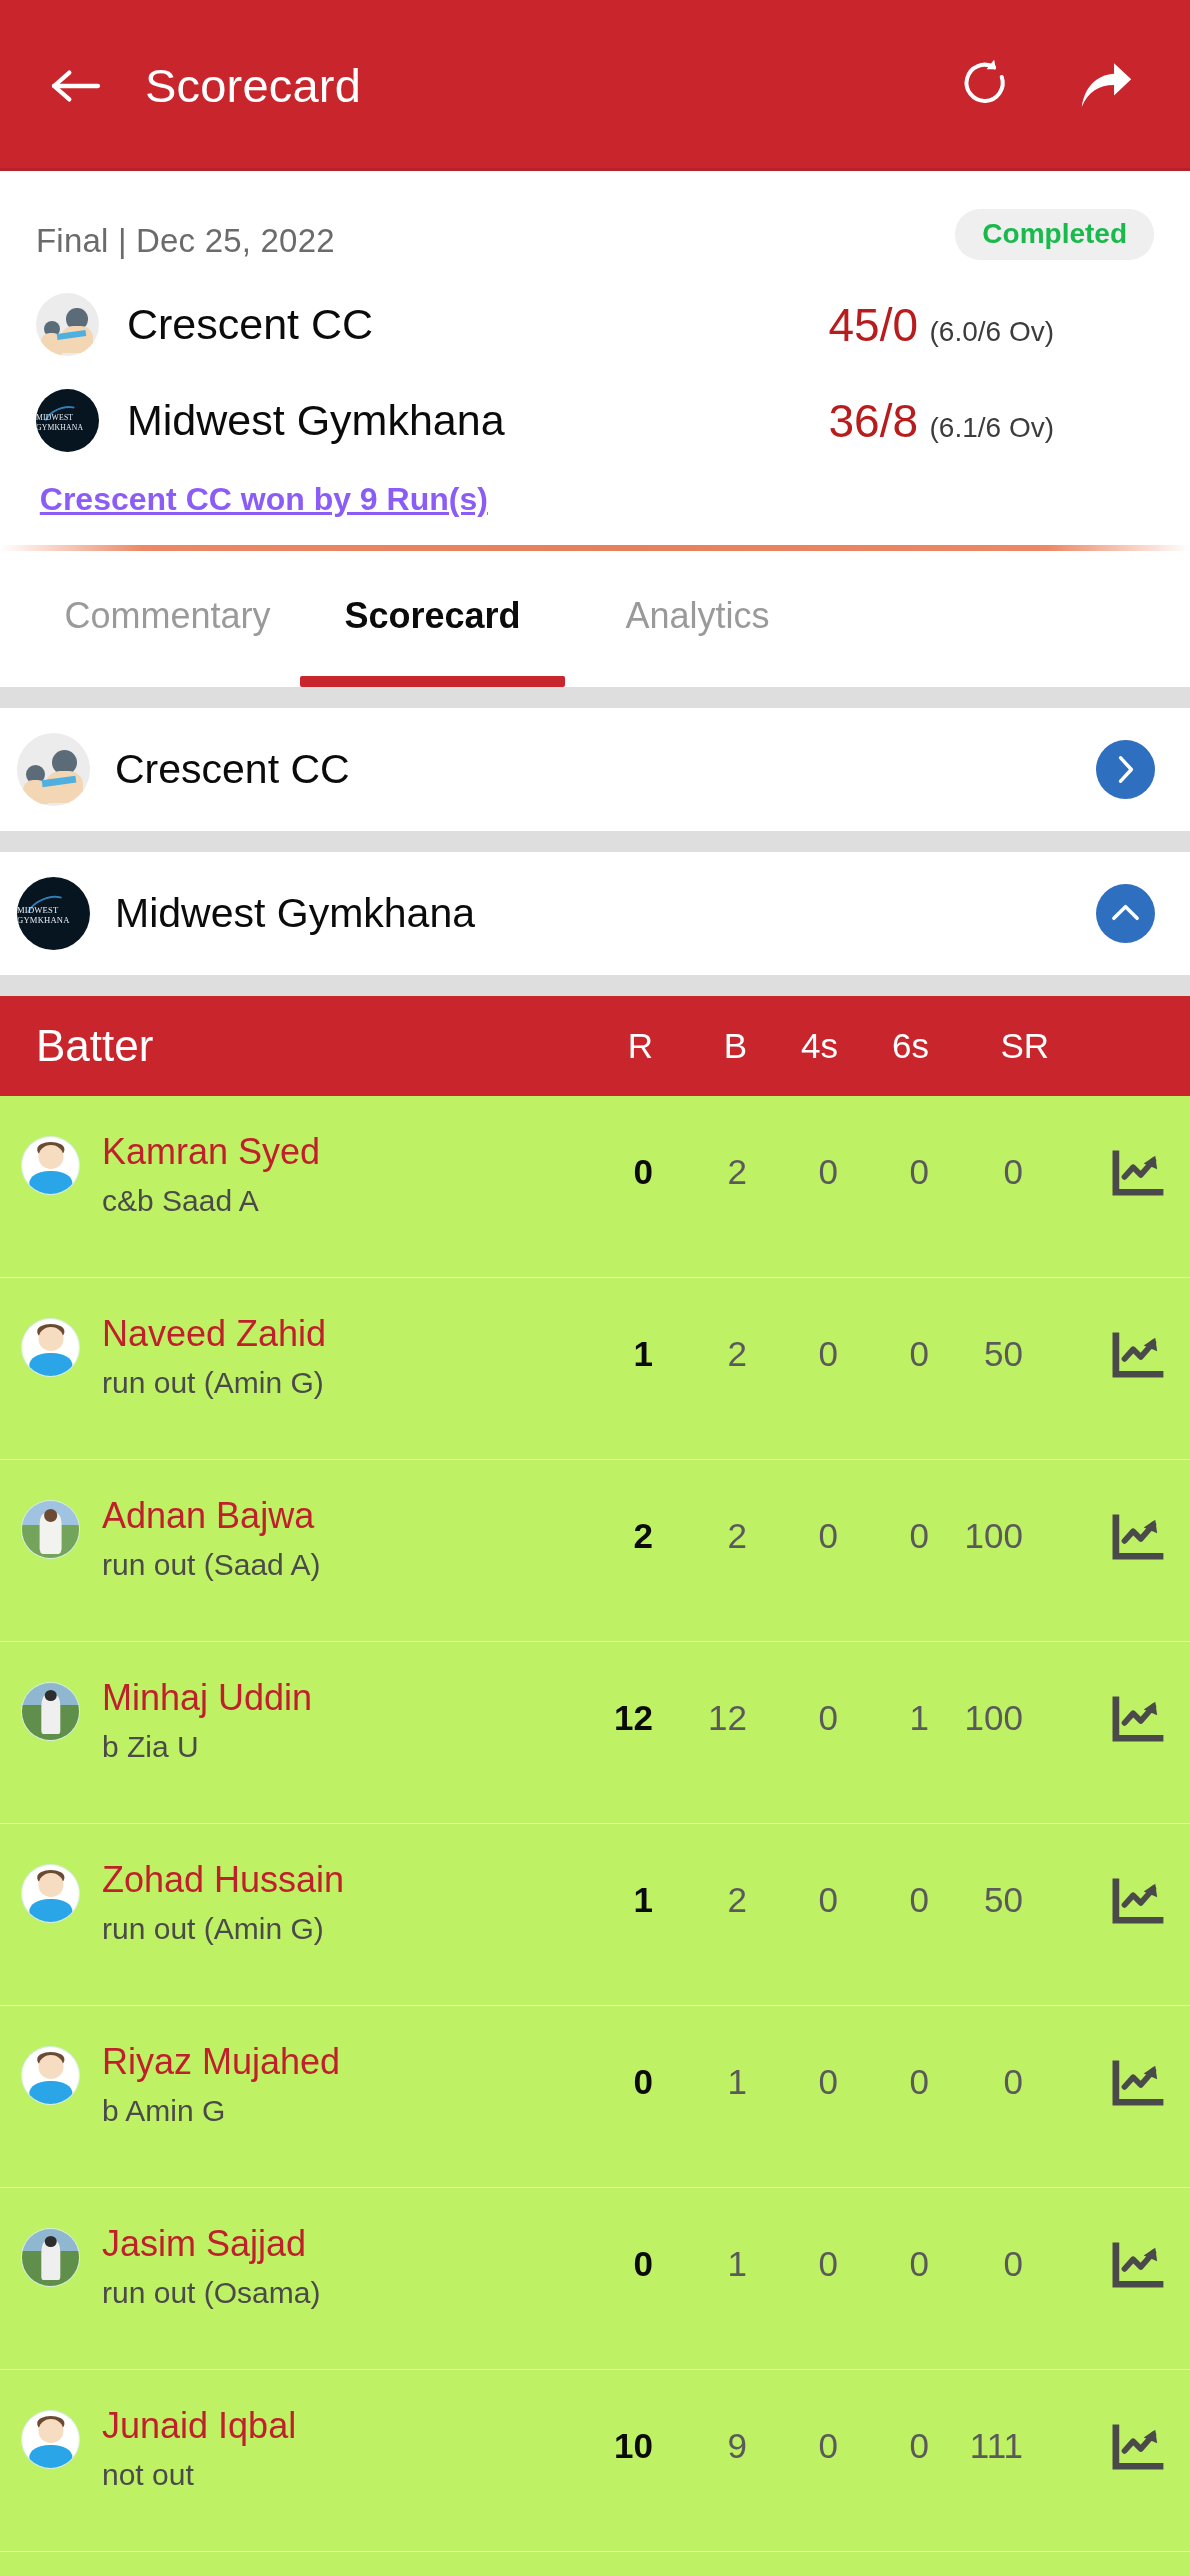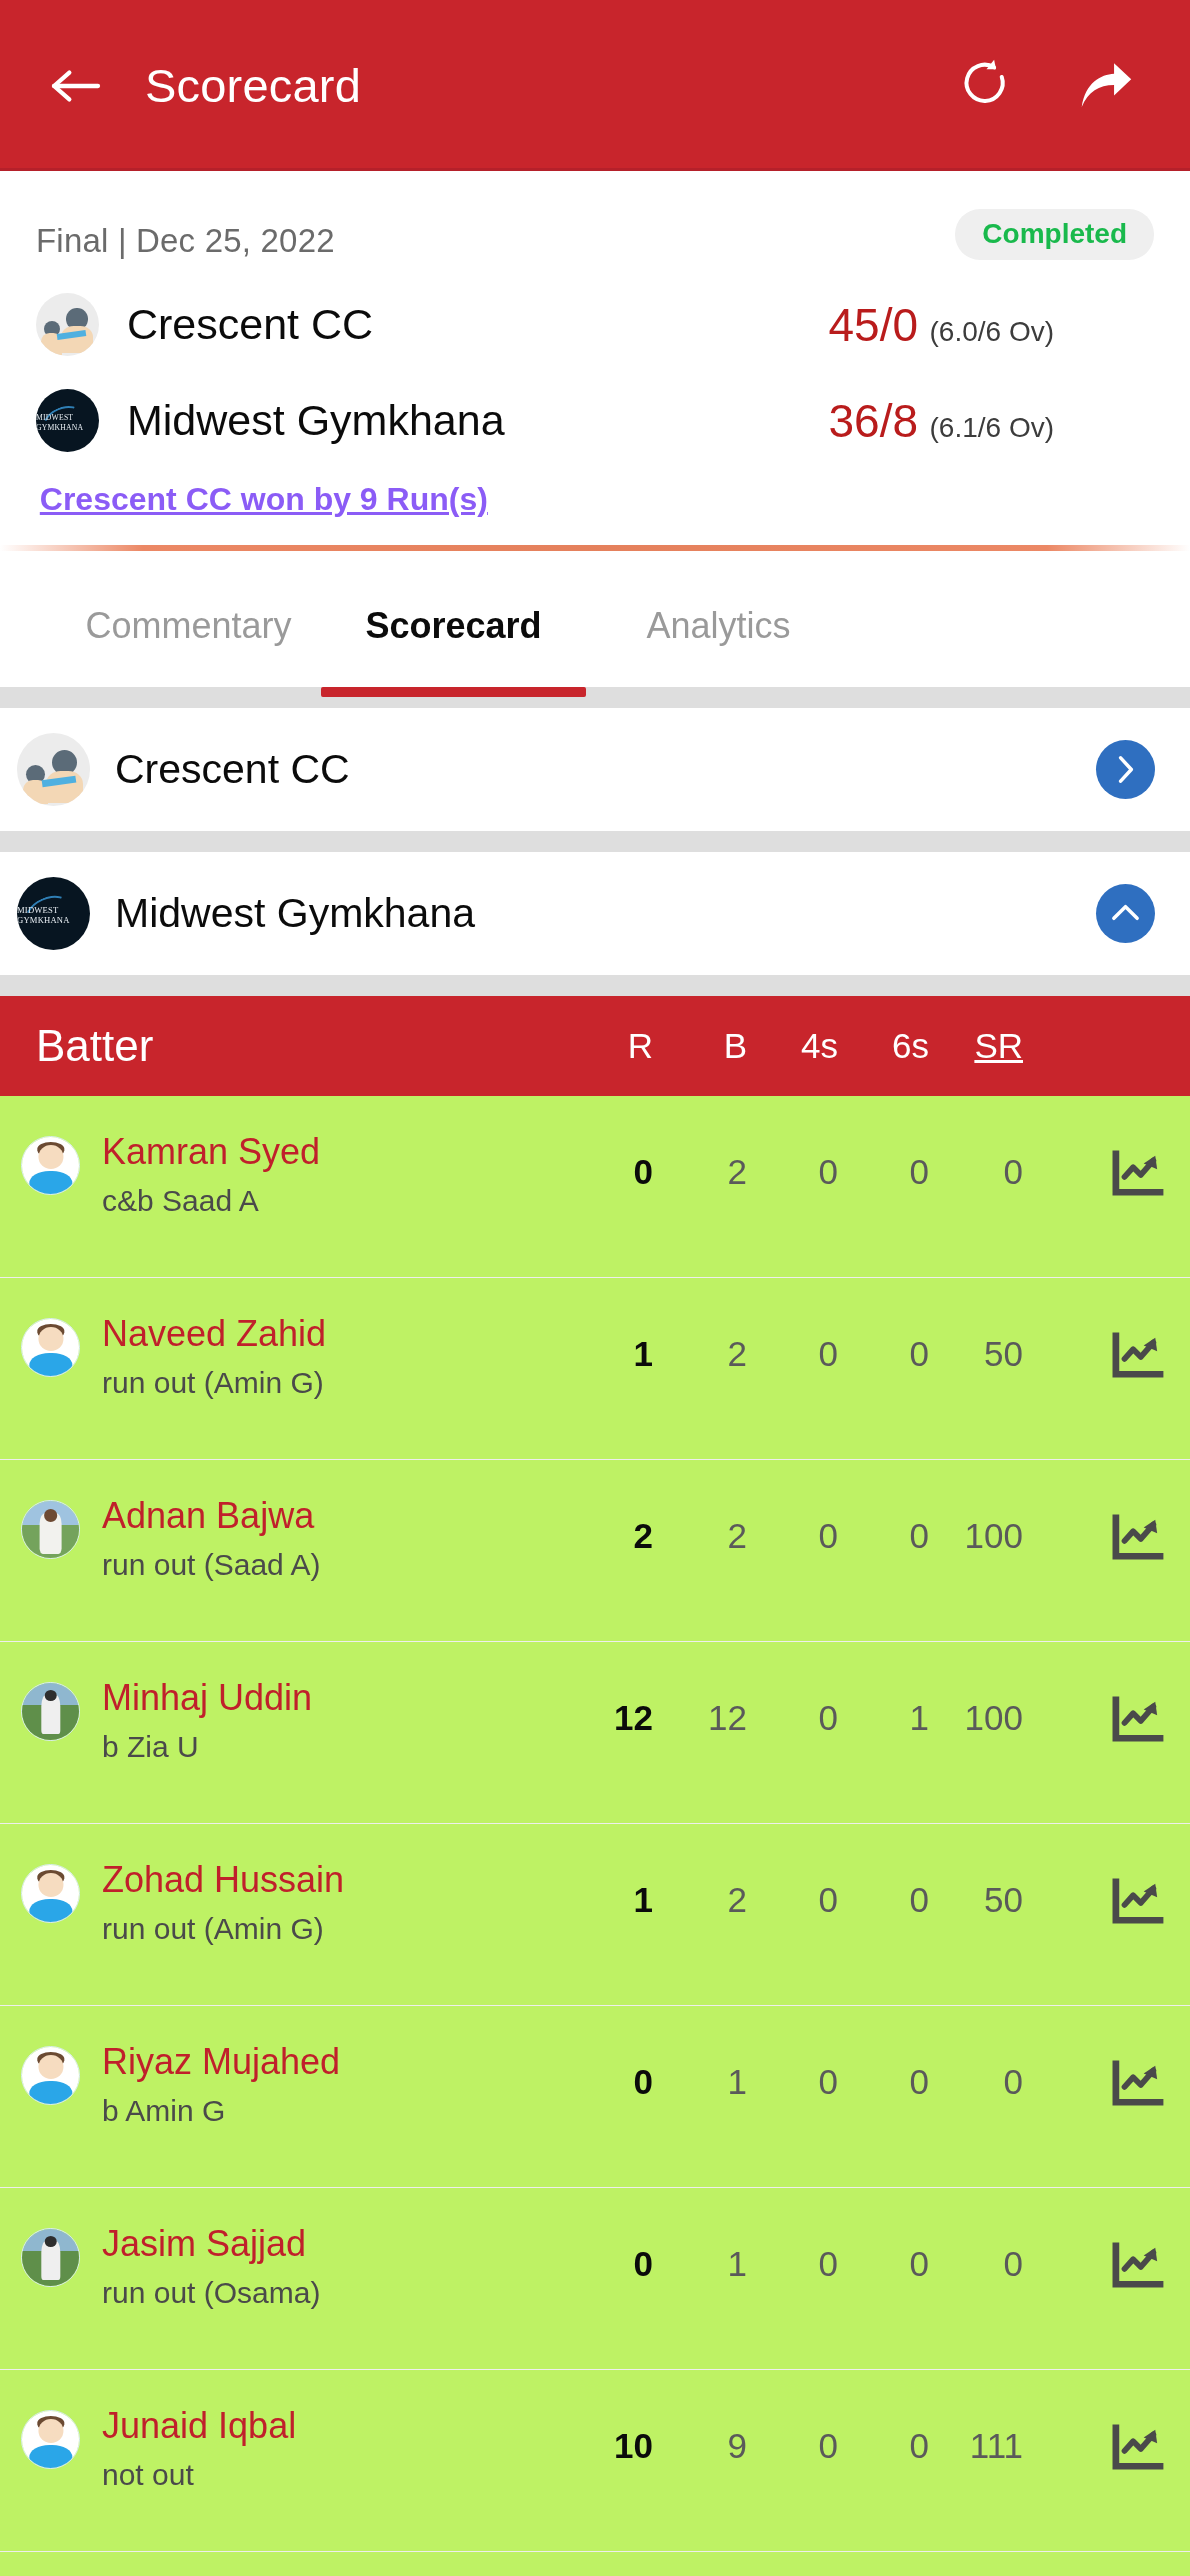--- a/index.html
+++ b/index.html
@@ -64,21 +64,21 @@
   }
 
   
   .tabs-wrap { position: relative; height: 142px; background:#fff; }
   .tabs-shadow {
     position:absolute; top:0; left:0; right:0; height: 6.7px;
     background: linear-gradient(90deg, rgba(255,255,255,0) 0%, #e8734a 12%, #e06a3f 50%, #e8734a 88%, rgba(255,255,255,0) 100%);
     opacity:.85;
   }
   .tabs {
-    display: flex; align-items: center; height: 163px; overflow: hidden; padding-left: 56px;
+    display: flex; align-items: center; height: 142px; overflow: hidden; padding-left: 35px;
   }
   .tab {
     position: relative; height: 142px; display:flex; align-items:center; justify-content:center;
     font-size: 36px; color: #9a9a9a; white-space: nowrap; flex: 0 0 auto;
   }
   .tab.tab-commentary { width: 265px; }
   .tab.tab-scorecard  { width: 265px; color:#0b0b0b; font-weight:bold; }
   .tab.tab-analytics  { width: 265px; }
   .tab.tab-highlights { width: 265px; }
   .tab.active::after {
@@ -130,21 +130,21 @@
   .c-r  { left: 567px; }
   .c-b  { left: 661px; }
   .c-4s { left: 752px; }
   .c-6s { left: 843px; }
   .c-sr { left: 937px; }
 
   .hc-r  { left: 567px; }
   .hc-b  { left: 661px; }
   .hc-4s { left: 752px; }
   .hc-6s { left: 843px; }
-  .hc-sr { left: 937px; text-decoration: underline; }
+  .hc-sr { left: 963px; }
 
   
   .av-blue { position:absolute; inset:0; background:#ffffff; }
   .av-blue .head { position:absolute; left:50%; top:14%; width:44%; height:42%; transform:translateX(-50%); background:#f6dcc0; border-radius:50%; }
   .av-blue .hair { position:absolute; left:50%; top:9%; width:48%; height:24%; transform:translateX(-50%); background:#6b4a32; border-radius:50% 50% 40% 40%; }
   .av-blue .body { position:absolute; left:50%; bottom:-6%; width:76%; height:46%; transform:translateX(-50%); background:#2aa6e8; border-radius:46% 46% 12% 12%; }
 
   .av-photo { position:absolute; inset:0; background: linear-gradient(#9fc3e0 0 42%, #74a35c 42% 100%); }
   .av-photo .p-body { position:absolute; left:50%; top:22%; width:40%; height:72%; transform:translateX(-50%); background:#f2f2ee; border-radius:26% 26% 14% 14%; }
   .av-photo .p-head { position:absolute; left:50%; top:15%; width:24%; height:22%; transform:translateX(-50%); background:#6d4a33; border-radius:50%; }

